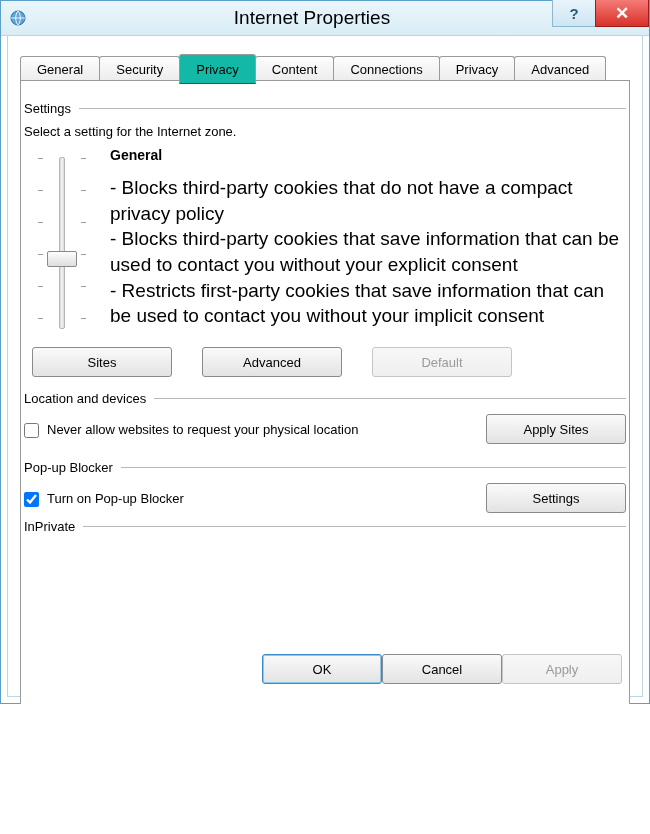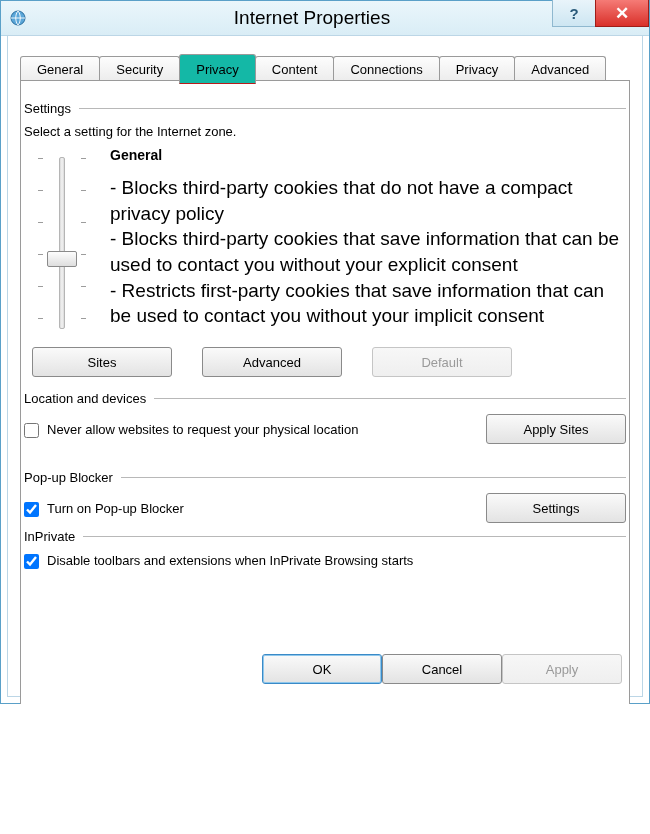--- a/index.html
+++ b/index.html
@@ -140,43 +140,39 @@
           </div>
         <div class="row-flex">
           <label class="chk-row" style="max-width:340px">
             <input type="checkbox" id="loc-chk" style="">
             <span>Never allow websites to request your physical location</span>
           </label>
           <div class="btn" style="min-width:110px">Apply Sites</div>
         </div>
       </div>
 
-      <div class="group" style="margin-top:26px">
+      <div class="group" style="margin-top:16px">
         <div class="group-hdr">
             <span>Pop-up Blocker</span>
             <span class="line"></span>
           </div>
         <div class="row-flex">
           <label class="chk-row">
             <input type="checkbox" id="popup-chk" checked="" style="">
             <span>Turn on Pop-up Blocker</span>
           </label>
           <div class="btn" style="min-width:110px">Settings</div>
         </div>
       </div>
 
       <div class="group" style="margin-top:6px">
         <div class="group-hdr">
             <span>InPrivate</span>
             <span class="line"></span>
           </div>
-        <label class="chk-row">
-          <input type="checkbox" id="inpriv-chk" checked="" style="">
-          <span>Disable toolbars and extensions when InPrivate Browsing starts</span>
-        </label>
       </div>
 
     </div>
 
     <div class="dlg-buttons">
       <div class="btn default">OK</div>
       <div class="btn">Cancel</div>
       <div class="btn disabled">Apply</div>
     </div>
   </div>

